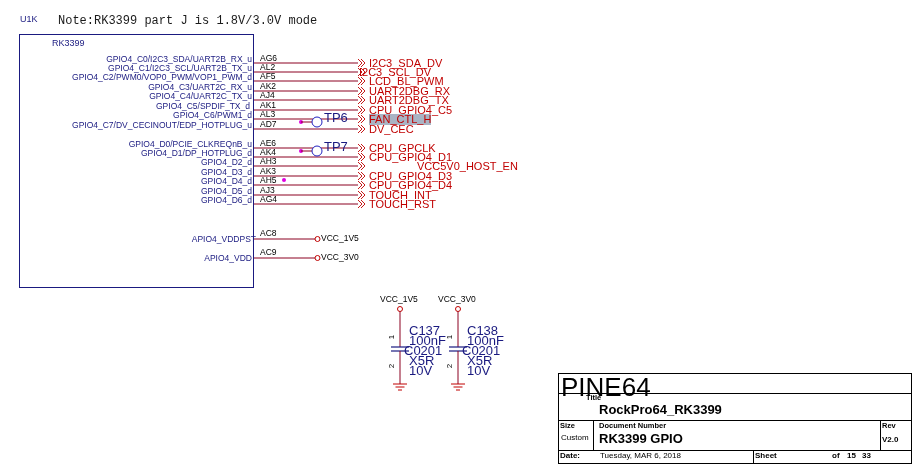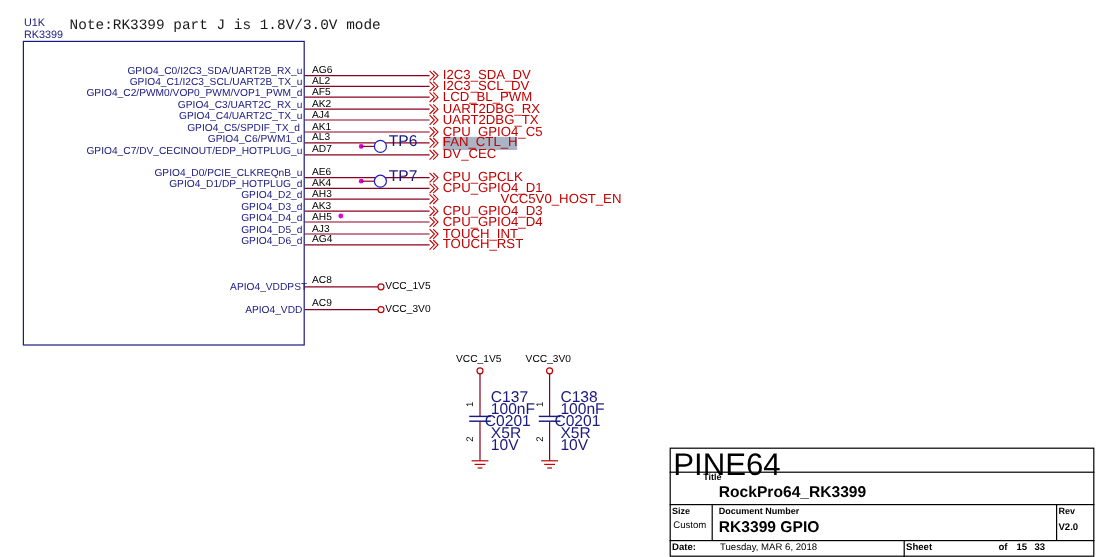--- a/index.html
+++ b/index.html
@@ -83,30 +83,30 @@
       <line x1="449" y1="347" x2="467" y2="347" stroke="#1a1a80" stroke-width="1.2"></line>
       <line x1="449" y1="351" x2="467" y2="351" stroke="#1a1a80" stroke-width="1.2"></line>
       <line x1="458" y1="351" x2="458" y2="384" stroke="#8b0020" stroke-width="1"></line>
       <line x1="451" y1="384" x2="465" y2="384" stroke="#c00000" stroke-width="1"></line>
       <line x1="453.5" y1="387" x2="462.5" y2="387" stroke="#c00000" stroke-width="1"></line>
       <line x1="456" y1="390" x2="460" y2="390" stroke="#c00000" stroke-width="1"></line>
     </g>
 </svg>
 
 <div class="t ref" style="left:20px;top:15px;">U1K</div>
-<div class="t ref" style="left:20px;top:25px;">RK3399</div>
+<div class="t ref" style="left:20px;top:39px;padding-left:32px;">RK3399</div>
 <div class="t note" style="left:58px;top:15px;">Note:RK3399 part J is 1.8V/3.0V mode</div>
 
 <div id="pinlayer">
     <div class="t pinname" style="left:2px;top:55px;">GPIO4_C0/I2C3_SDA/UART2B_RX_u</div>
     <div class="t pinnum" style="left:260px;top:54px;">AG6</div>
     <div class="t net" style="left:369px;top:58px;">I2C3_SDA_DV</div>
     <div class="t pinname" style="left:2px;top:64px;">GPIO4_C1/I2C3_SCL/UART2B_TX_u</div>
     <div class="t pinnum" style="left:260px;top:63px;">AL2</div>
-    <div class="t net" style="left:369px;top:67px;">I2C3_SCL_DV</div>
+    <div class="t net" style="left:359px;top:67px;">I2C3_SCL_DV</div>
     <div class="t pinname" style="left:2px;top:73px;">GPIO4_C2/PWM0/VOP0_PWM/VOP1_PWM_d</div>
     <div class="t pinnum" style="left:260px;top:72px;">AF5</div>
     <div class="t net" style="left:369px;top:76px;">LCD_BL_PWM</div>
     <div class="t pinname" style="left:2px;top:83px;">GPIO4_C3/UART2C_RX_u</div>
     <div class="t pinnum" style="left:260px;top:82px;">AK2</div>
     <div class="t net" style="left:369px;top:86px;">UART2DBG_RX</div>
     <div class="t pinname" style="left:2px;top:92px;">GPIO4_C4/UART2C_TX_u</div>
     <div class="t pinnum" style="left:260px;top:91px;">AJ4</div>
     <div class="t net" style="left:369px;top:95px;">UART2DBG_TX</div>
     <div class="t pinname" style="left:0;top:102px;">GPIO4_C5/SPDIF_TX_d</div>

